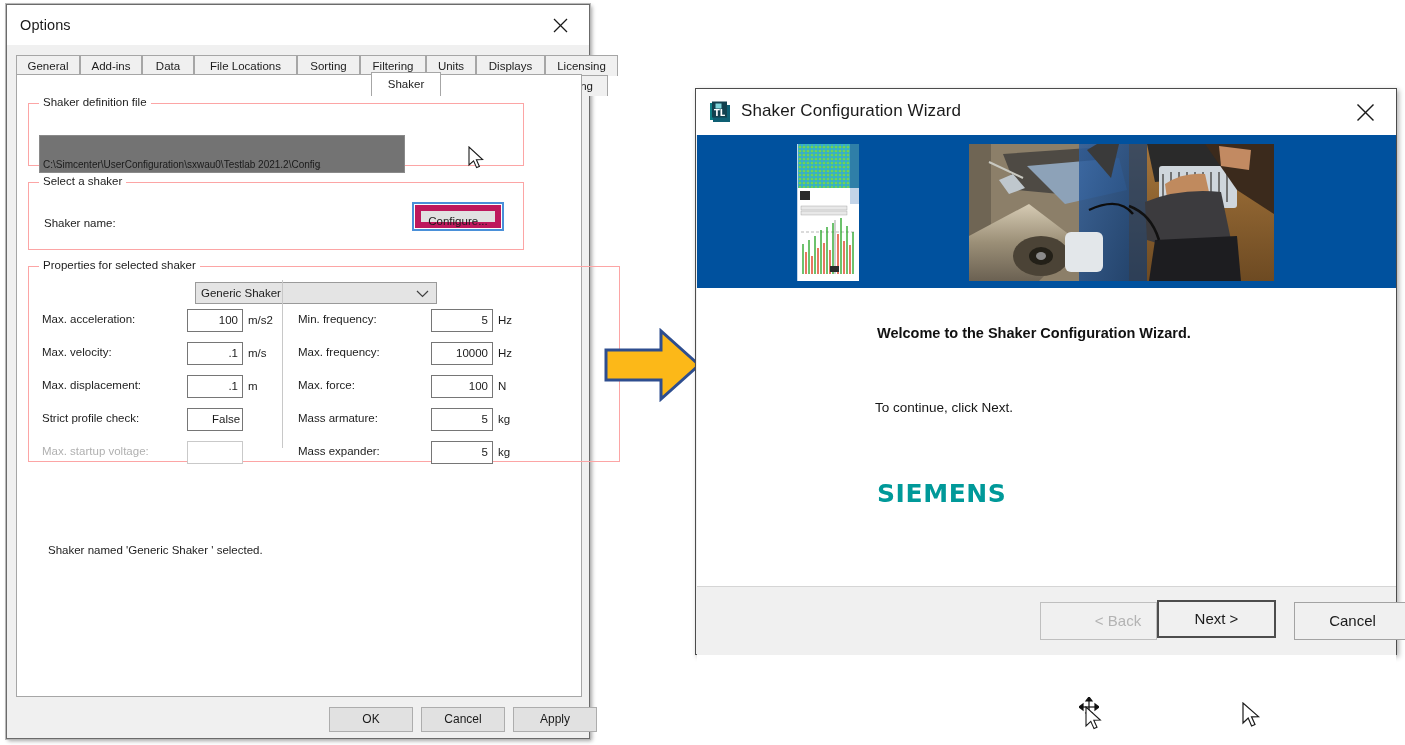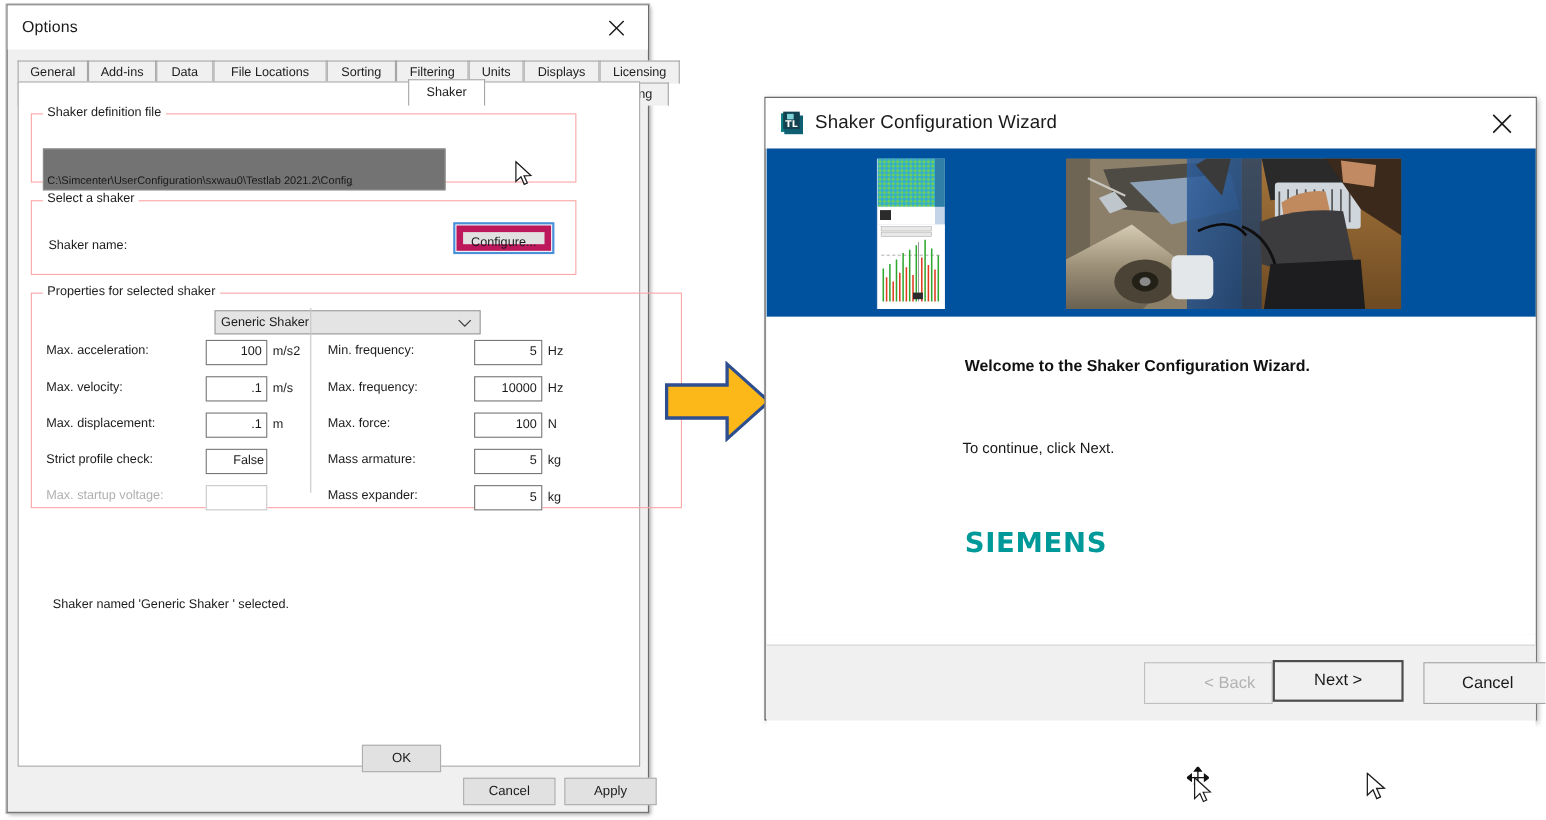--- a/index.html
+++ b/index.html
@@ -248,21 +248,21 @@
         <div class="numbox" style="left: 414px; top: 333px; width: 62px; height: 23px;">5</div>
         <div class="unit" style="left: 481px; top: 338px;">kg</div>
         <div class="fieldlabel" style="left: 281px; top: 370px;">Mass expander:</div>
         <div class="numbox" style="left: 414px; top: 366px; width: 62px; height: 23px;">5</div>
         <div class="unit" style="left: 481px; top: 371px;">kg</div>
       </div>
 
     <div id="status-text">Shaker named 'Generic Shaker ' selected.</div>
   </div>
 
-  <div class="dlgbtn" style="left:322px;top:672px;width:72px;text-align:center;">OK</div>
+  <div class="dlgbtn" style="left:322px;top:702px;width:84px;text-align:center;">OK</div>
   <div class="dlgbtn" style="left:414px;top:702px;width:84px;">Cancel</div>
   <div class="dlgbtn" style="left:506px;top:702px;width:84px;">Apply</div>
 
   <svg class="cursor" style="left:461px;top:141px;" width="20" height="26" viewBox="0 0 20 26">
     <path d="M1,1 L1,19 L5.6,14.8 L8.6,21.6 L11.4,20.4 L8.4,13.8 L14.6,13.6 Z" fill="#ffffff" stroke="#1a1a1a" stroke-width="1.1"></path>
   </svg>
 </div>
 
 <svg id="flow-arrow" viewBox="0 0 98 74">
   <path d="M2,22 L57,22 L57,3 L95,37 L57,71 L57,52 L2,52 Z" fill="#FCB818" stroke="#2E4E8F" stroke-width="3" stroke-linejoin="miter"></path>

